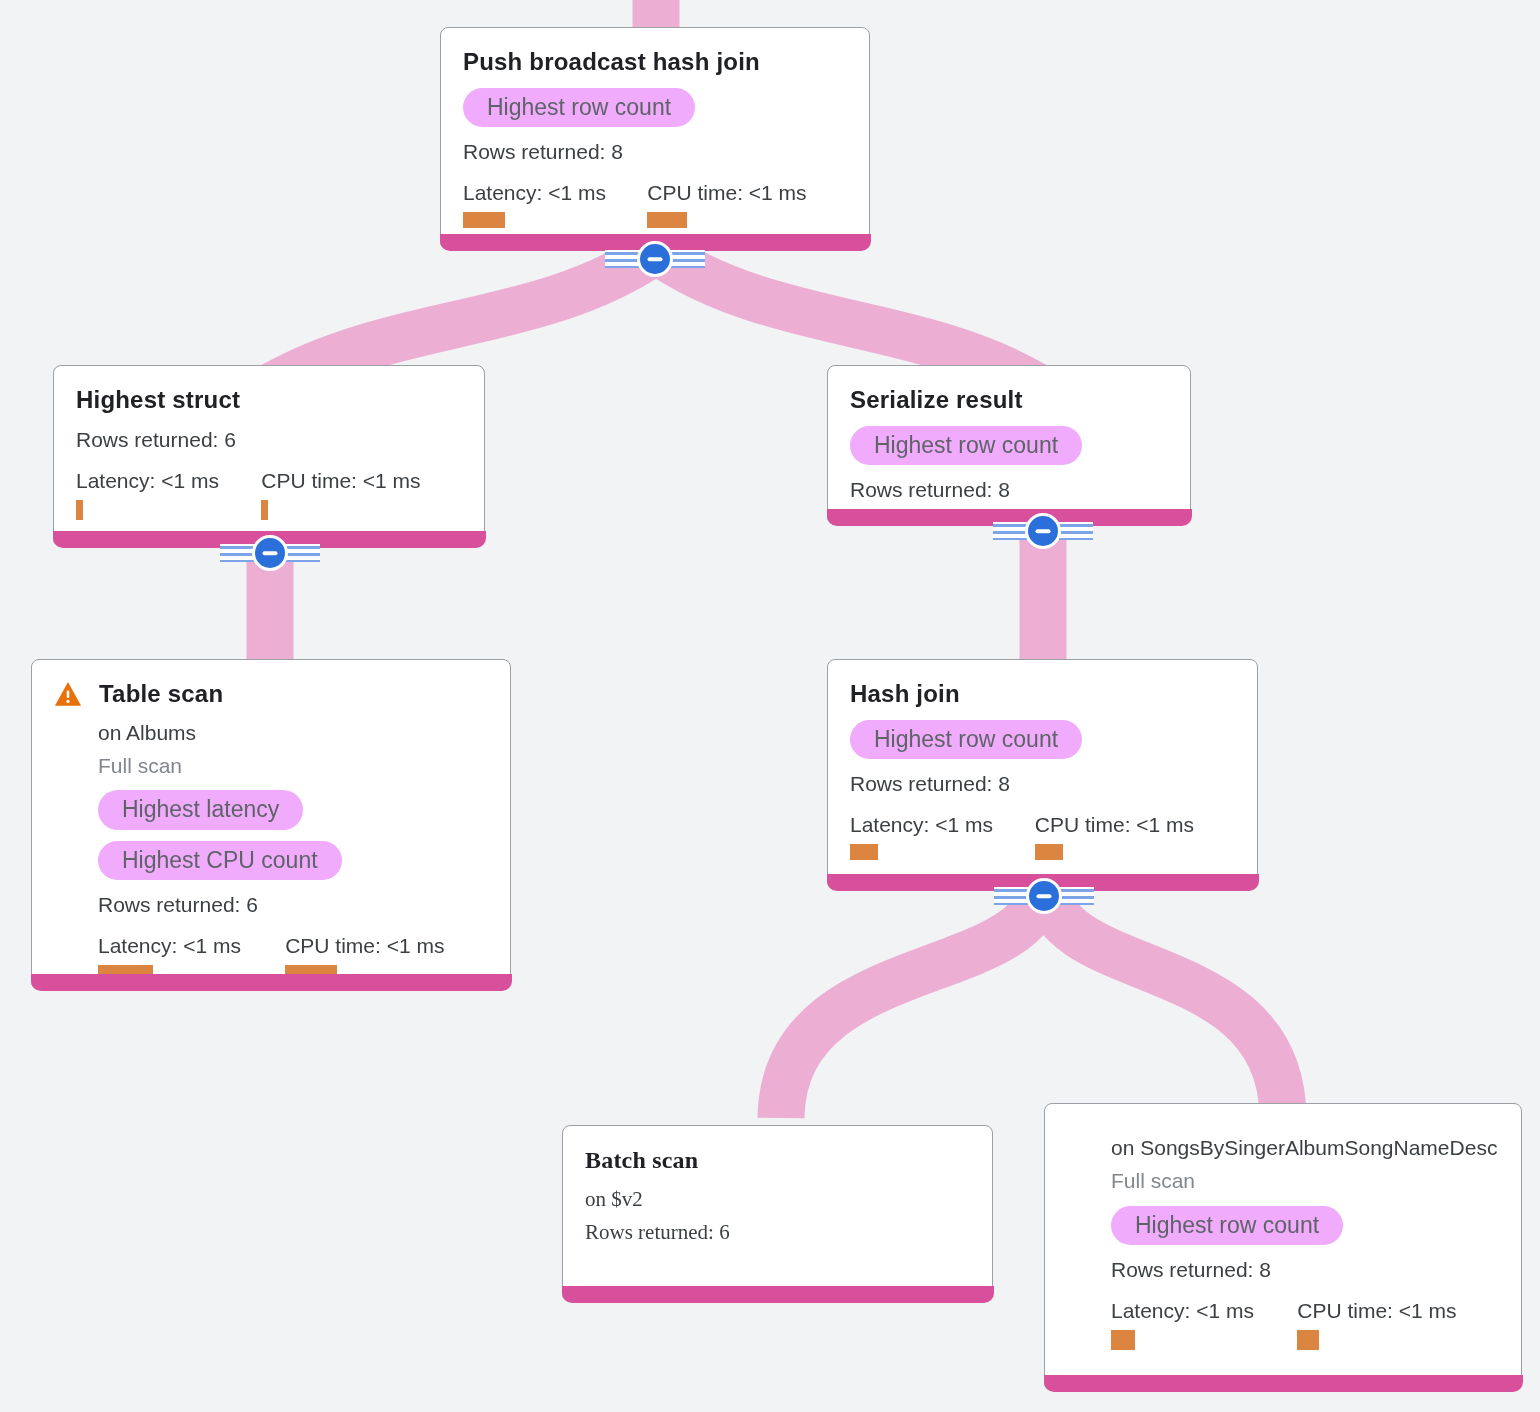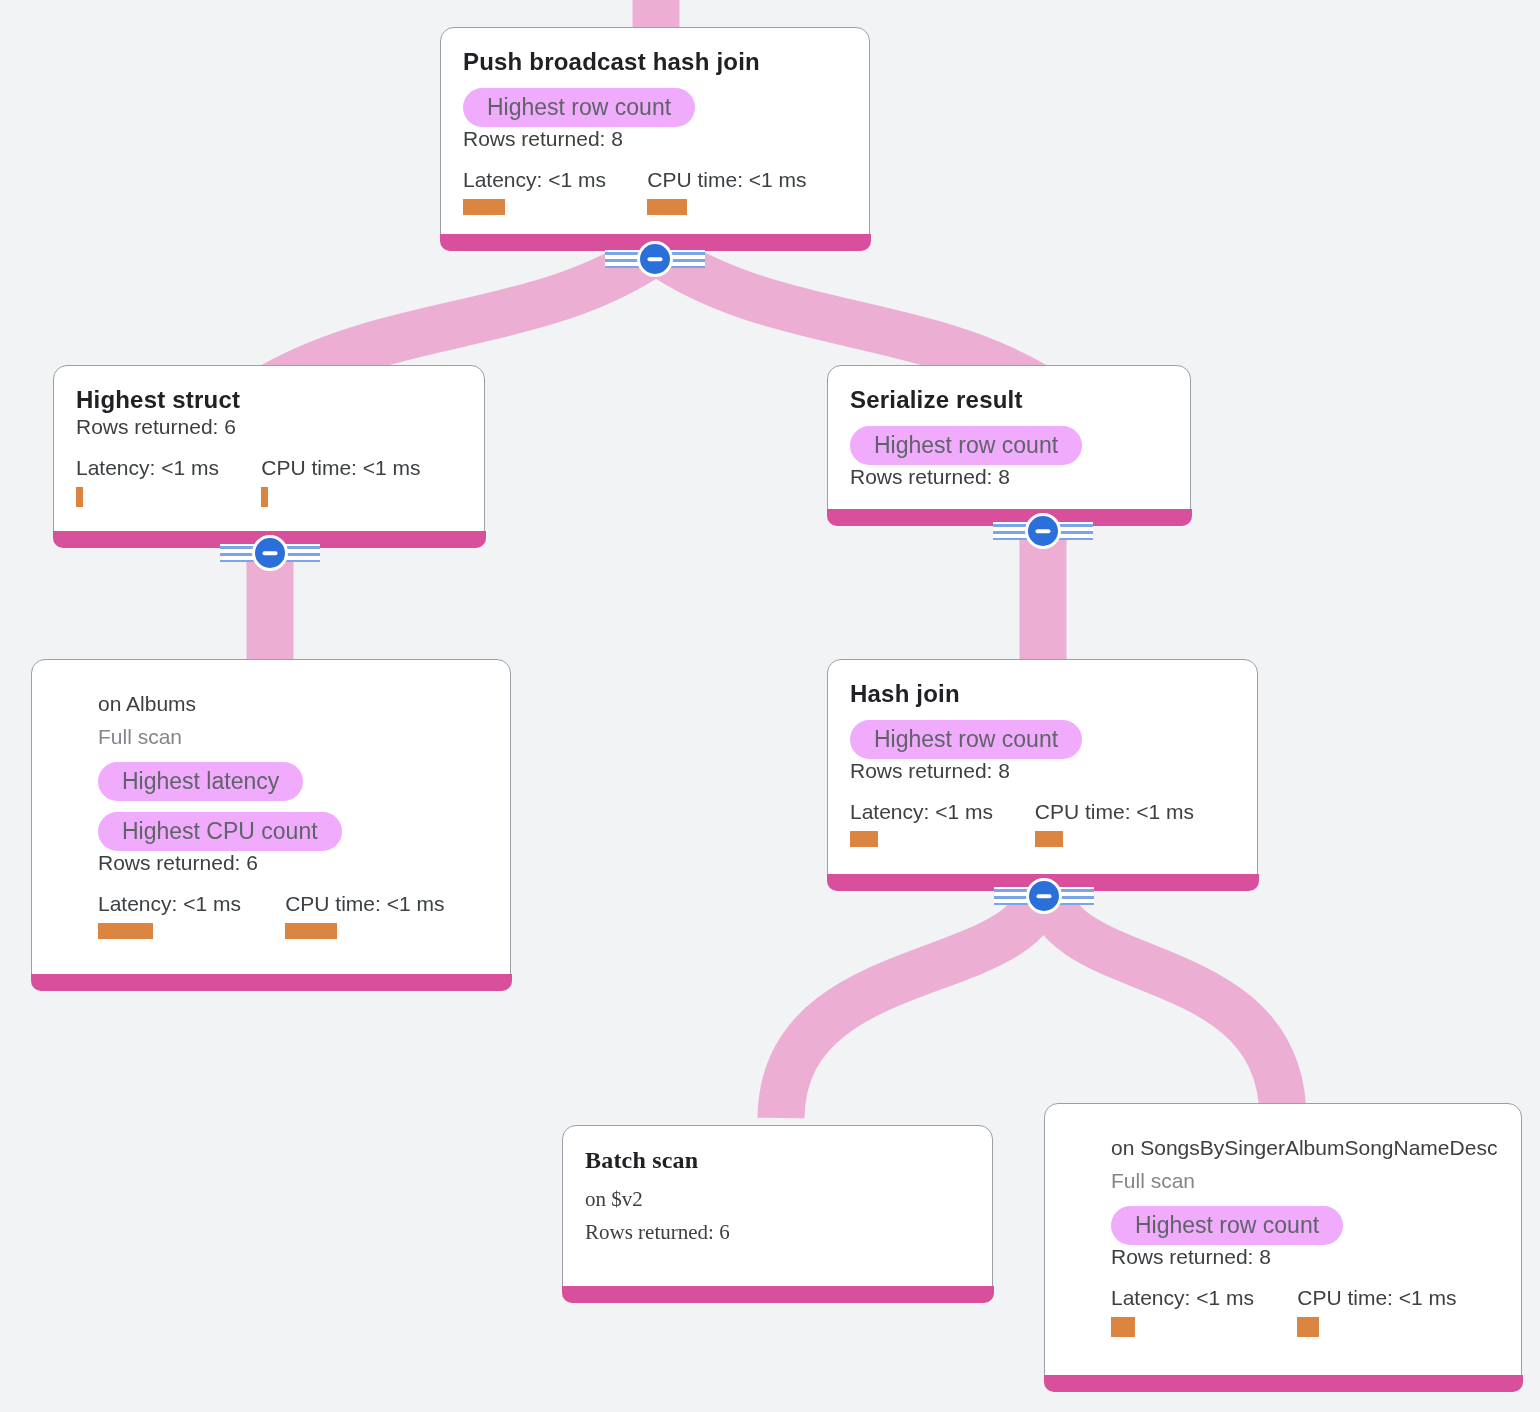--- a/index.html
+++ b/index.html
@@ -6,39 +6,39 @@
   body{
     width:1540px;height:1412px;position:relative;overflow:hidden;
     background:#f1f3f4;
     font-family:"Liberation Sans", sans-serif;
   }
   svg.links{position:absolute;left:0;top:0;z-index:1;}
   .link{fill:none;stroke:#edaed3;stroke-width:47;}
 
   .node{
     position:absolute;z-index:2;background:#ffffff;
-    border:1.5px solid #9aa0a6;border-radius:14px;
+    border:1.5px solid #9aa0a6;border-radius:8px;
     padding:20px 22px 0 22px;box-sizing:border-box;
   }
   .strip{
     position:absolute;left:-1.5px;right:-1.5px;bottom:-1.5px;height:17px;
     background:#d8509c;border-radius:0 0 10px 10px;
   }
   .head{display:flex;align-items:flex-start;gap:17px;}
   .warn-icon{flex:0 0 auto;line-height:0;margin-top:1px;}
   .title{font-size:24px;font-weight:600;color:#202124;letter-spacing:.2px;line-height:1.2;}
   .body.indented{margin-left:44px;}
   .sub{font-size:21px;color:#3c4043;margin-top:11px;line-height:1.25;}
   .sub.muted{color:#82878d;margin-top:7px;}
   .badge{
     display:inline-block;background:#f0abfc;color:#5f6368;
     font-size:23px;padding:7px 24px;border-radius:21px;margin-top:11px;
     line-height:1.1;
   }
-  .rows{font-size:21px;color:#3c4043;margin-top:0;}
+  .rows{font-size:21px;color:#3c4043;margin-top:13px;}
   .metrics{display:flex;margin-top:17px;}
   .metric{flex:0 0 48%;}
   .mlabel{font-size:21px;color:#3c4043;}
   .bar{background:#dc8540;margin-top:7px;}
 
   .collapse{position:absolute;width:100px;height:24px;transform:translate(-50%,-50%);z-index:3;cursor:pointer;}
   .collapse .stripes{
     position:absolute;left:0;right:0;top:3px;height:18px;
     background:repeating-linear-gradient(to bottom,#ffffff 0 2px,#7da4e8 2px 5px,#ffffff 5px 7px);
   }
@@ -99,20 +99,30 @@
 </div>
 
 <div class="node" style="left:827px;top:365px;width:364px;height:160px;">
   <div class="title">Serialize result</div>
   <div><span class="badge">Highest row count</span></div>
   <div class="rows">Rows returned: 8</div>
   <div class="strip"></div>
 </div>
 
 <div class="node" style="left:31px;top:659px;width:480px;height:331px;">
+  <div class="head">
+    <span class="warn-icon">
+      <svg width="28" height="26" viewBox="0 0 24 22">
+        <path d="M12 0.8 L23.2 21 H0.8 Z" fill="#e8710a"></path>
+        <rect x="10.9" y="8" width="2.2" height="6.4" rx="1.1" fill="#ffffff"></rect>
+        <circle cx="12" cy="17.4" r="1.4" fill="#ffffff"></circle>
+      </svg>
+    </span>
+    <div class="title">Table scan</div>
+  </div>
   <div class="body indented">
     <div class="sub">on Albums</div>
     <div class="sub muted">Full scan</div>
     <div><span class="badge">Highest latency</span></div>
     <div><span class="badge">Highest CPU count</span></div>
     <div class="rows">Rows returned: 6</div>
     <div class="metrics">
       <div class="metric">
         <div class="mlabel">Latency: &lt;1 ms</div>
         <div class="bar" style="width: 55px; height: 16px;"></div>

